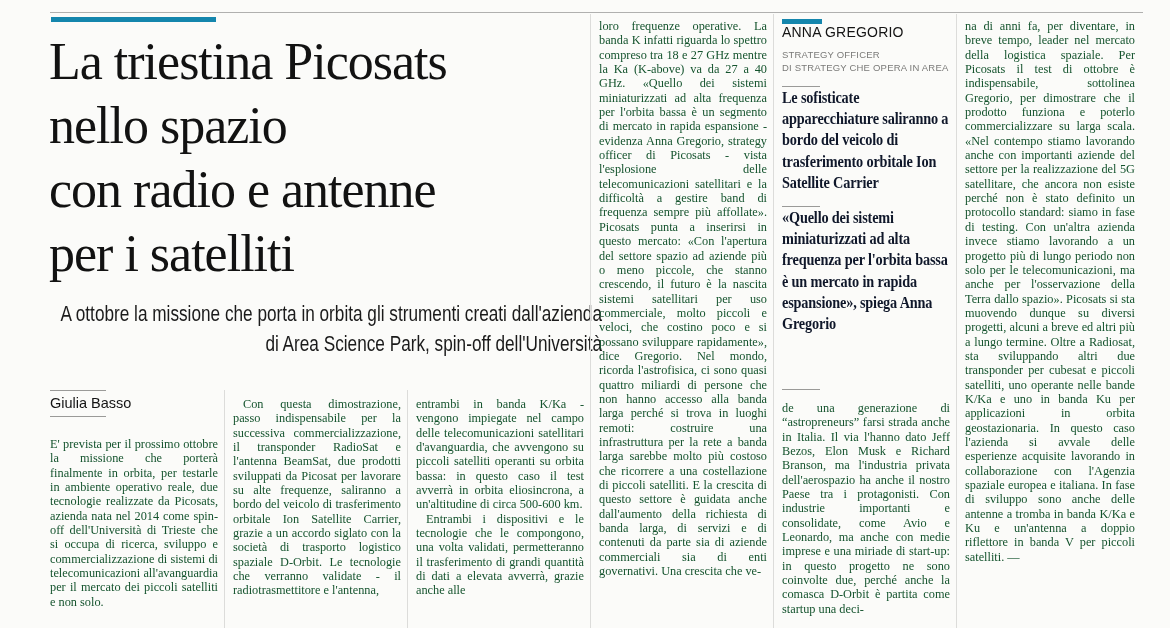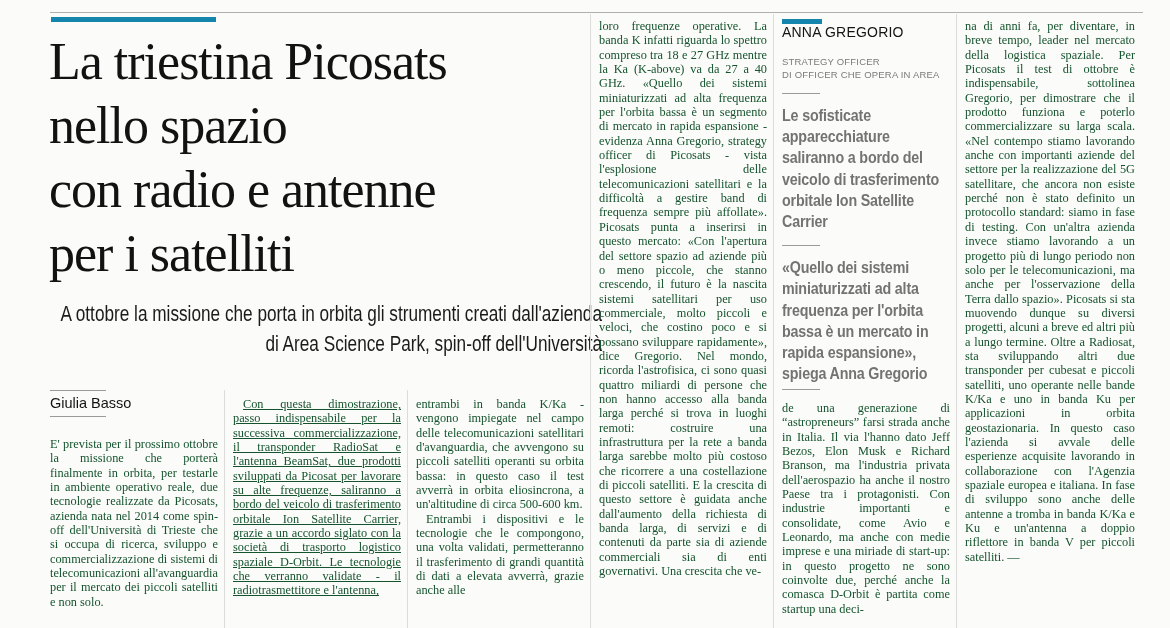--- a/index.html
+++ b/index.html
@@ -33,32 +33,32 @@
     color:#141414;padding:4px 0 5px 0;
   }
 
   .bodycol{
     position:absolute;width:168px;overflow:hidden;
     font-size:12.3px;line-height:14.35px;text-align:justify;color:#14532d;
   }
   .bodycol p{margin:0;}
   .bodycol p.indent{text-indent:10px;}
   #col1{left:50px;top:437px;height:191px;}
-  #col2{left:233px;top:397px;height:231px;text-decoration:underline;}
+  #col2{left:233px;top:397px;height:231px;}
   #col3{left:416px;top:397px;height:231px;}
   #col4{left:599px;top:19px;height:608px;}
   #col5-body{left:782px;top:401px;height:227px;}
   #col6{left:965px;top:19px;height:608px;width:170px;}
 
   .sidebar{position:absolute;left:782px;top:19px;width:168px;font-family:"Liberation Sans",sans-serif;}
   .sidebar .accent-bar{width:40px;height:5px;}
   .kicker{font-size:14px;font-weight:400;color:#141414;margin-top:0;letter-spacing:.2px;}
-  .kicker-sub{font-size:9.5px;line-height:11.5px;color:#7a7a78;margin-top:16px;letter-spacing:.2px;}
+  .kicker-sub{font-size:9.5px;line-height:11.5px;color:#7a7a78;margin-top:9px;letter-spacing:.2px;}
   .sidebar .shortrule{margin-top:13px;}
-  .pullquote{margin-top:11px;color:#737373;}
+  .pullquote{margin-top:0;color:#0f172a;font-family:Liberation Serif, serif;}
   .pq-inner{
     width:200px;transform:scaleX(0.84);transform-origin:left top;
     font-size:17px;line-height:21.2px;font-weight:700;letter-spacing:-.2px;
   }
   .sidebar-body-rule{position:absolute;left:782px;top:389px;}
 </style>
 </head>
 <body>
 
 <div id="page">
@@ -97,21 +97,21 @@
     <p class="indent">Entrambi i dispositivi e le tecnologie che le compongono, una volta validati, permetteranno il trasferimento di grandi quantità di dati a elevata avverrà, grazie anche alle</p>
   </div>
   <div id="col4" class="bodycol">
     <p>loro frequenze operative. La banda K infatti riguarda lo spettro compreso tra 18 e 27 GHz mentre la Ka (K-above) va da 27 a 40 GHz. «Quello dei sistemi miniaturizzati ad alta frequenza per l'orbita bassa è un segmento di mercato in rapida espansione - evidenza Anna Gregorio, strategy officer di Picosats - vista l'esplosione delle telecomunicazioni satellitari e la difficoltà a gestire band di frequenza sempre più affollate». Picosats punta a inserirsi in questo mercato: «Con l'apertura del settore spazio ad aziende più o meno piccole, che stanno crescendo, il futuro è la nascita sistemi satellitari per uso commerciale, molto piccoli e veloci, che costino poco e si possano sviluppare rapidamente», dice Gregorio. Nel mondo, ricorda l'astrofisica, ci sono quasi quattro miliardi di persone che non hanno accesso alla banda larga perché si trova in luoghi remoti: costruire una infrastruttura per la rete a banda larga sarebbe molto più costoso che ricorrere a una costellazione di piccoli satelliti. E la crescita di questo settore è guidata anche dall'aumento della richiesta di banda larga, di servizi e di contenuti da parte sia di aziende commerciali sia di enti governativi. Una crescita che ve-</p>
   </div>
 
   <div class="sidebar">
     <div class="accent-bar accent" style="background: rgb(20, 134, 173);"></div>
     <div class="kicker">ANNA GREGORIO</div>
     <div class="kicker-sub">STRATEGY OFFICER</div>
-    <div class="kicker-sub" style="margin-top:1px;">DI OFFICER CHE OPERA IN AREA</div>
+    <div class="kicker-sub" style="margin-top:1px;">DI STRATEGY CHE OPERA IN AREA</div>
     <div class="shortrule"></div>
     <div class="pullquote">
       <div class="pq-inner">Le sofisticate apparecchiature saliranno a bordo del veicolo di trasferimento orbitale Ion Satellite Carrier</div>
     </div>
     <div class="shortrule"></div>
     <div class="pullquote">
       <div class="pq-inner">«Quello dei sistemi miniaturizzati ad alta frequenza per l'orbita bassa è un mercato in rapida espansione», spiega Anna Gregorio</div>
     </div>
   </div>
   <div class="shortrule sidebar-body-rule"></div>

